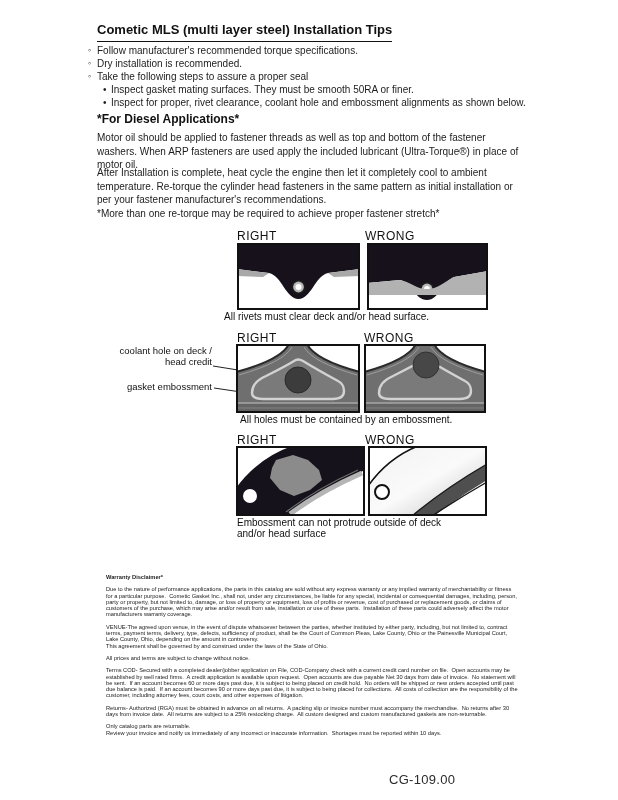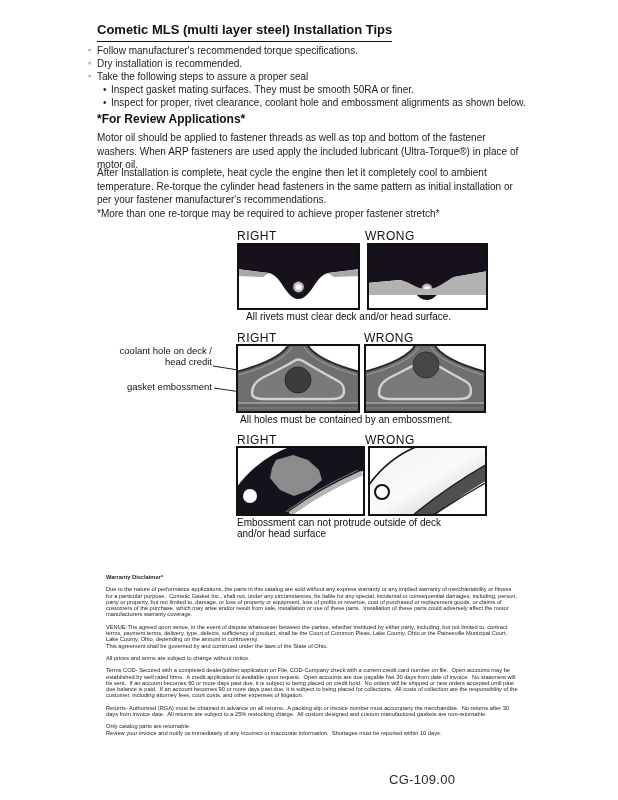--- a/index.html
+++ b/index.html
@@ -60,21 +60,21 @@
     <div class="bullet-row sub">
       <span class="marker">•</span>
       <span>Inspect gasket mating surfaces.  They must be smooth 50RA or finer.</span>
     </div>
     <div class="bullet-row sub">
       <span class="marker">•</span>
       <span>Inspect for proper, rivet clearance, coolant hole and embossment alignments as shown below.</span>
     </div>
   </div>
 
-  <div class="abs diesel-heading">*For Review Applications*</div>
+  <div class="abs diesel-heading">*For Diesel Applications*</div>
   <div class="abs para p1">Motor oil should be applied to fastener threads as well as top and bottom of the fastener washers. When ARP fasteners are used apply the included lubricant (Ultra-Torque®) in place of motor oil.</div>
   <div class="abs para p2">After Installation is complete, heat cycle the engine then let it completely cool to ambient temperature. Re-torque the cylinder head fasteners in the same pattern as initial installation or per your fastener manufacturer's recommendations.</div>
   <div class="abs para p3">*More than one re-torque may be required to achieve proper fastener stretch*</div>
 
   <div class="abs fig-label" style="left:237px;top:229px;">RIGHT</div>
   <div class="abs fig-label" style="left:365px;top:229px;">WRONG</div>
 
   <svg class="abs" style="left:237px;top:243px;" width="123" height="67" viewBox="0 0 123 67">
     <rect x="0" y="0" width="123" height="67" fill="#ffffff"></rect>
     <path d="M0,0 H123 V26 L91,30 C78,33 74,56 61.5,56 C49,56 45,33 32,30 L0,26 Z" fill="#16111b"></path>
@@ -89,21 +89,21 @@
   <svg class="abs" style="left:367px;top:243px;" width="121" height="67" viewBox="0 0 121 67">
     <rect x="0" y="0" width="121" height="67" fill="#ffffff"></rect>
     <path d="M0,0 H121 V28 L87,34 C76,38 72,57 60,57 C48,57 44,39 33,37 L0,40 Z" fill="#16111b"></path>
     <circle cx="60" cy="46" r="7.5" fill="#1a1a1a"></circle>
     <circle cx="60" cy="46" r="5.4" fill="#b8b8b8"></circle>
     <circle cx="60" cy="46" r="3" fill="#ffffff"></circle>
     <path d="M0,40 L33,37 C44,39 49,46 60,46 C71,46 75,40 87,34 L121,28 L121,52 L0,52 Z" fill="#b2b2b2"></path>
     <rect x="1" y="1" width="119" height="65" fill="none" stroke="#111" stroke-width="2"></rect>
   </svg>
 
-  <div class="abs caption" style="left:246px;top:311px;text-align:right;">All rivets must clear deck and/or head surface.</div>
+  <div class="abs caption" style="left:224px;top:311px;text-align:right;">All rivets must clear deck and/or head surface.</div>
 
   <div class="abs fig-label" style="left:237px;top:331px;">RIGHT</div>
   <div class="abs fig-label" style="left:364px;top:331px;">WRONG</div>
 
   <div class="abs callout" style="left:116px;top:345px;">coolant hole on deck / head credit</div>
   <div class="abs callout" style="left:116px;top:381px;">gasket embossment</div>
   <svg class="abs" style="left:210px;top:358px;" width="92" height="42" viewBox="0 0 92 42">
     <line x1="3" y1="8" x2="84" y2="21" stroke="#222" stroke-width="1"></line>
     <line x1="4" y1="30" x2="58" y2="38" stroke="#222" stroke-width="1"></line>
   </svg>

